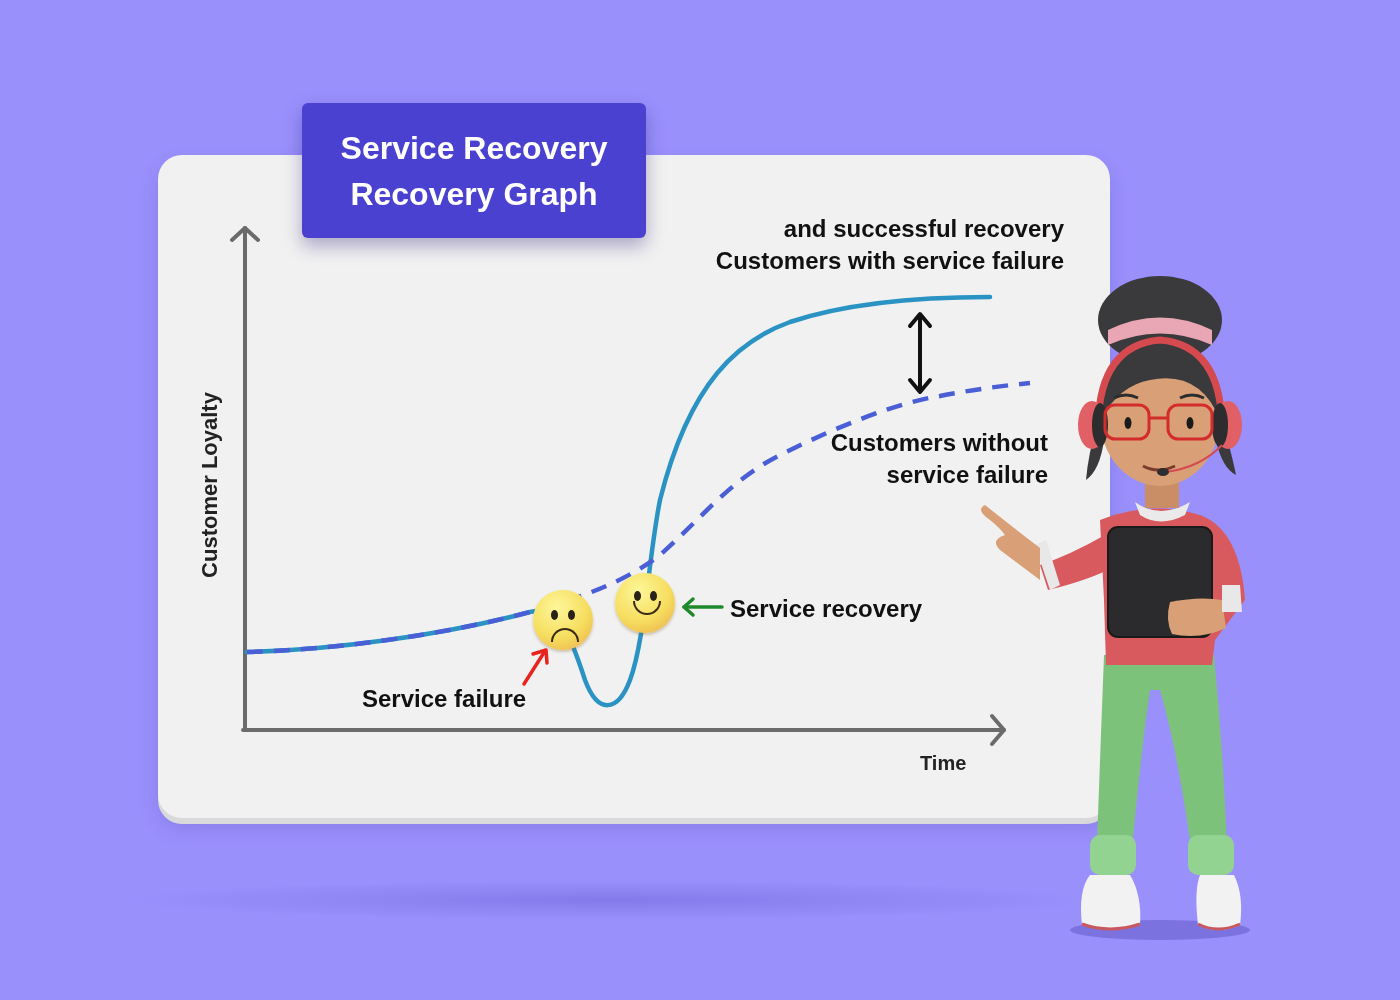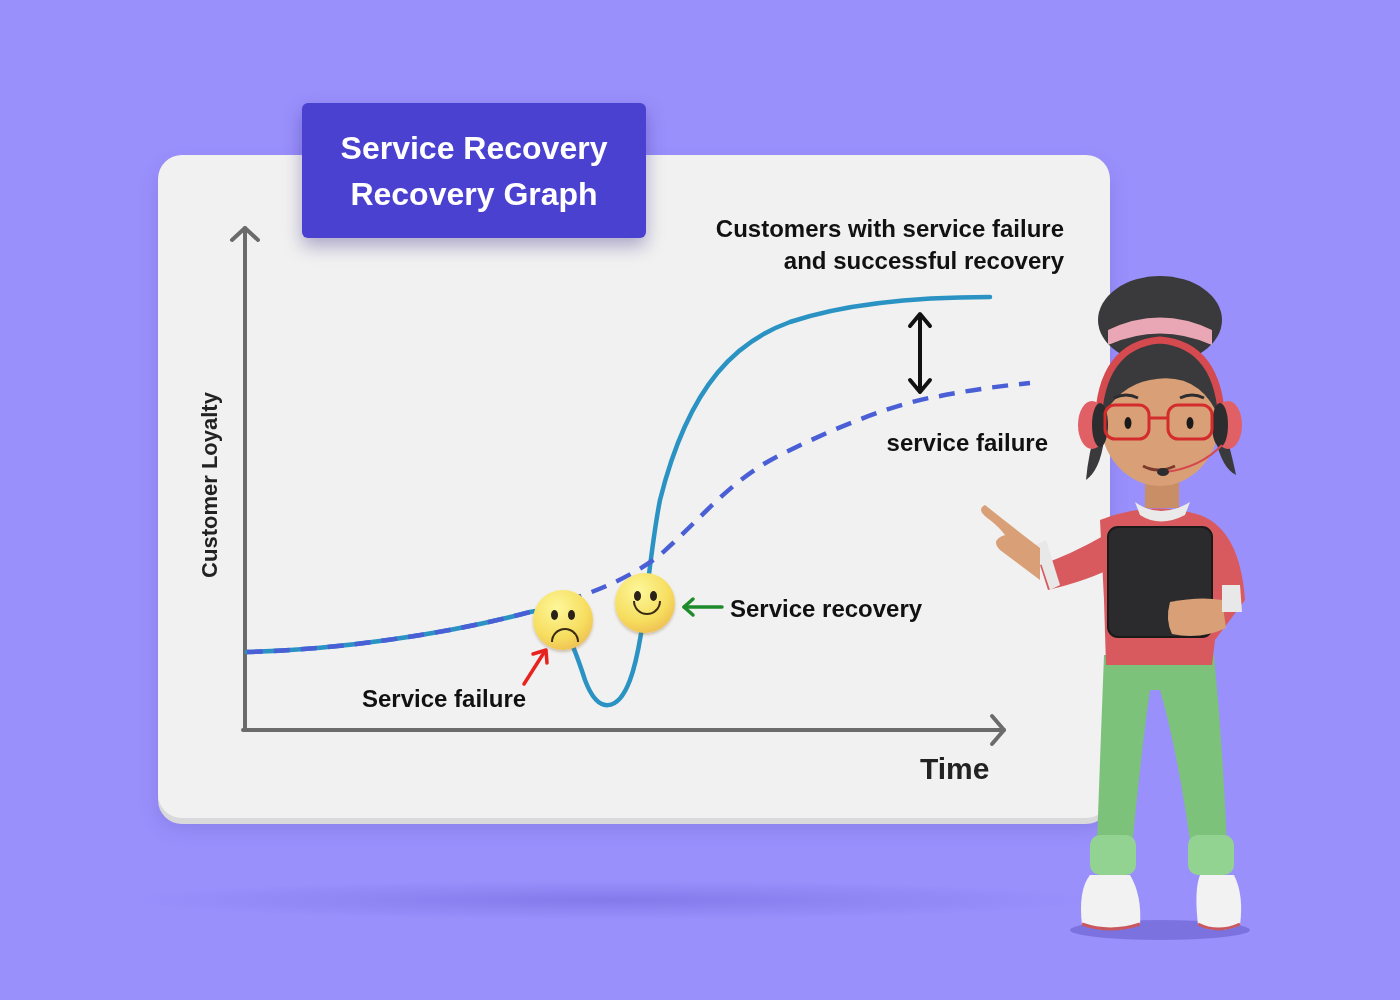--- a/index.html
+++ b/index.html
@@ -32,21 +32,21 @@
     position: absolute; color: #111; font-weight: 700; font-size: 24px; line-height: 32px;
   }
   .lbl.right { text-align: right; }
   .lbl span { display: block; }
   .ylabel {
     position: absolute; left: 210px; top: 485px;
     transform: translate(-50%, -50%) rotate(-90deg);
     font-size: 22px; font-weight: 700; color: #222; white-space: nowrap;
   }
   .xlabel {
-    position: absolute; left: 920px; top: 752px; font-size: 30px; font-weight: 700; color: #222;
+    position: absolute; left: 920px; top: 752px; font-size: 20px; font-weight: 700; color: #222;
   }
   .emoji {
     position: absolute; width: 60px; height: 60px; border-radius: 50%;
     background: radial-gradient(circle at 40% 30%, #fdf79a 0%, #f6dd5e 55%, #e9a84b 100%);
     box-shadow: 0 2px 3px rgba(120,80,20,0.3);
   }
   .emoji .eye { position: absolute; width: 7px; height: 10px; background: #2a2218; border-radius: 50%; top: 20px; }
   .emoji .mouth { position: absolute; left: 18px; width: 24px; height: 12px; border: 2px solid #3a2a14; }
   .emoji.sad .mouth { top: 38px; border-bottom: none; border-radius: 14px 14px 0 0; }
   .emoji.happy .mouth { top: 28px; border-top: none; border-radius: 0 0 14px 14px; }
@@ -93,25 +93,26 @@
 
 <div class="title-box">
   <span>Service Recovery</span>
   <span>Recovery Graph</span>
 </div>
 
 <div class="ylabel">Customer Loyalty</div>
 <div class="xlabel">Time</div>
 
 <div class="lbl right" style="left:640px; top:213px; width:424px;">
+  <span>and successful recovery</span>
   <span>Customers with service failure</span>
-  <span>and successful recovery</span>
 </div>
 
 <div class="lbl right" style="left:760px; top:427px; width:288px;">
+  <span>Customers without</span>
   <span>service failure</span>
 </div>
 
 <div class="lbl" style="left:730px; top:593px;">Service recovery</div>
 <div class="lbl" style="left:362px; top:683px;">Service failure</div>
 
 <div class="emoji sad" style="left:533px; top:590px;">
   <div class="eye" style="left:18px;"></div>
   <div class="eye" style="left:35px;"></div>
   <div class="mouth"></div>

